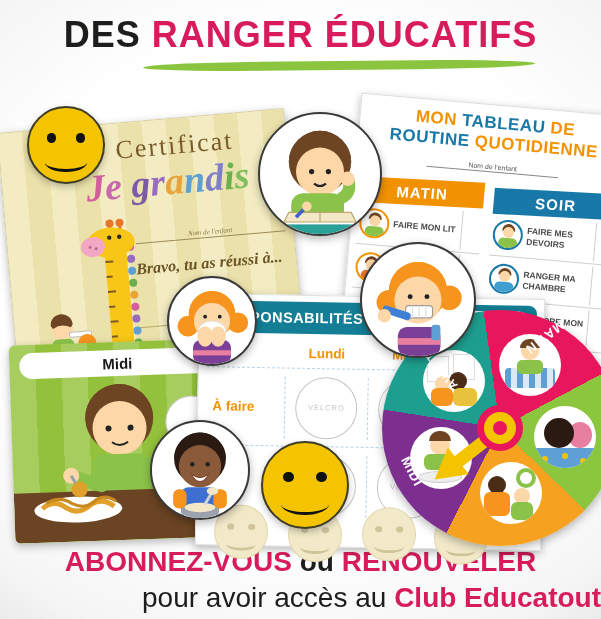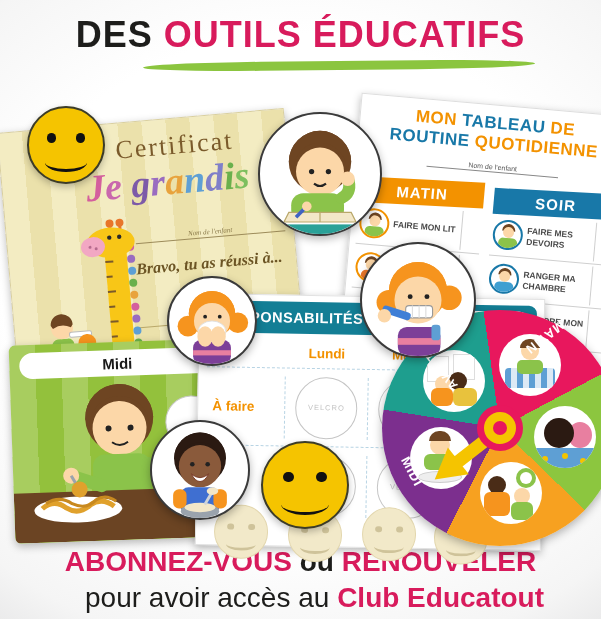--- a/index.html
+++ b/index.html
@@ -97,29 +97,29 @@
   .arm::before{content:"";position:absolute;left:-27px;top:-11px;width:0;height:0;
     border-top:17px solid transparent;border-bottom:17px solid transparent;border-right:30px solid #f5c400;}
   
   .sticker{position:absolute;border-radius:50%;background:#fff;border:2px solid #3a3a3a;z-index:6;
     overflow:hidden;box-shadow:0 3px 8px rgba(0,0,0,.3);}
   .sticker svg{display:block;width:100%;height:100%;}
   
   .foot1{position:absolute;top:546px;left:0;width:100%;text-align:center;font-size:28px;font-weight:bold;
     color:#d81b5c;white-space:pre;}
   .foot1 .blk{color:#1d1d1b;font-weight:bold;}
-  .foot2{position:absolute;top:582px;left:0;width:100%;text-align:center;font-size:28px;color:#1d1d1b;white-space:pre;padding-left:28px;}
+  .foot2{position:absolute;top:582px;left:0;width:100%;text-align:right;font-size:28px;color:#1d1d1b;white-space:pre;padding-left:28px;}
   .foot2 .club{color:#d81b5c;font-weight:bold;}
 </style>
 </head>
 <body>
 
 <div class="frame">
 
-  <div class="headline"><span>DES </span><span class="hl">OUTILS ÉDUCATIFS</span></div>
+  <div class="headline"><span>DES </span><span class="hl">RANGER ÉDUCATIFS</span></div>
   <div class="swoosh"></div>
 
   <div class="card cert">
     <div class="cert-title">Certificat</div>
     <div class="cert-sub"><span style="color: rgb(212, 95, 157);">J</span><span style="color: rgb(201, 103, 173);">e</span><span style="color: rgb(0, 0, 0);"> </span><span style="color: rgb(125, 90, 168);">g</span><span style="color: rgb(154, 108, 192);">r</span><span style="color: rgb(232, 163, 61);">a</span><span style="color: rgb(94, 159, 212);">n</span><span style="color: rgb(127, 127, 201);">d</span><span style="color: rgb(106, 176, 76);">i</span><span style="color: rgb(125, 191, 94);">s</span></div>
     <div class="cert-nameline">Nom de l'enfant</div>
     <div class="cert-bravo">Bravo, tu as réussi à...</div>
     <div class="cert-line2"></div>
     <svg class="cert-art" width="150" height="180" viewBox="0 0 150 180">
       <rect x="78" y="30" width="22" height="130" fill="#f8c617"></rect>

